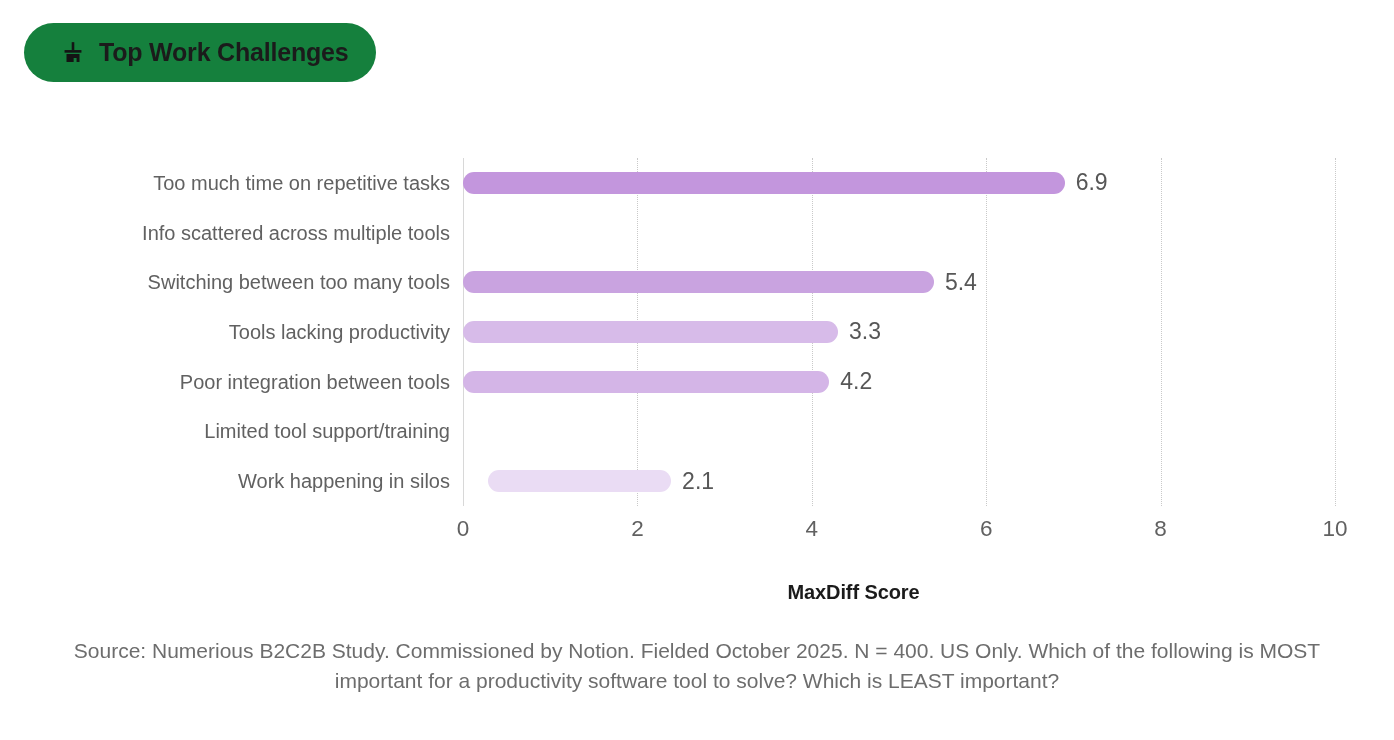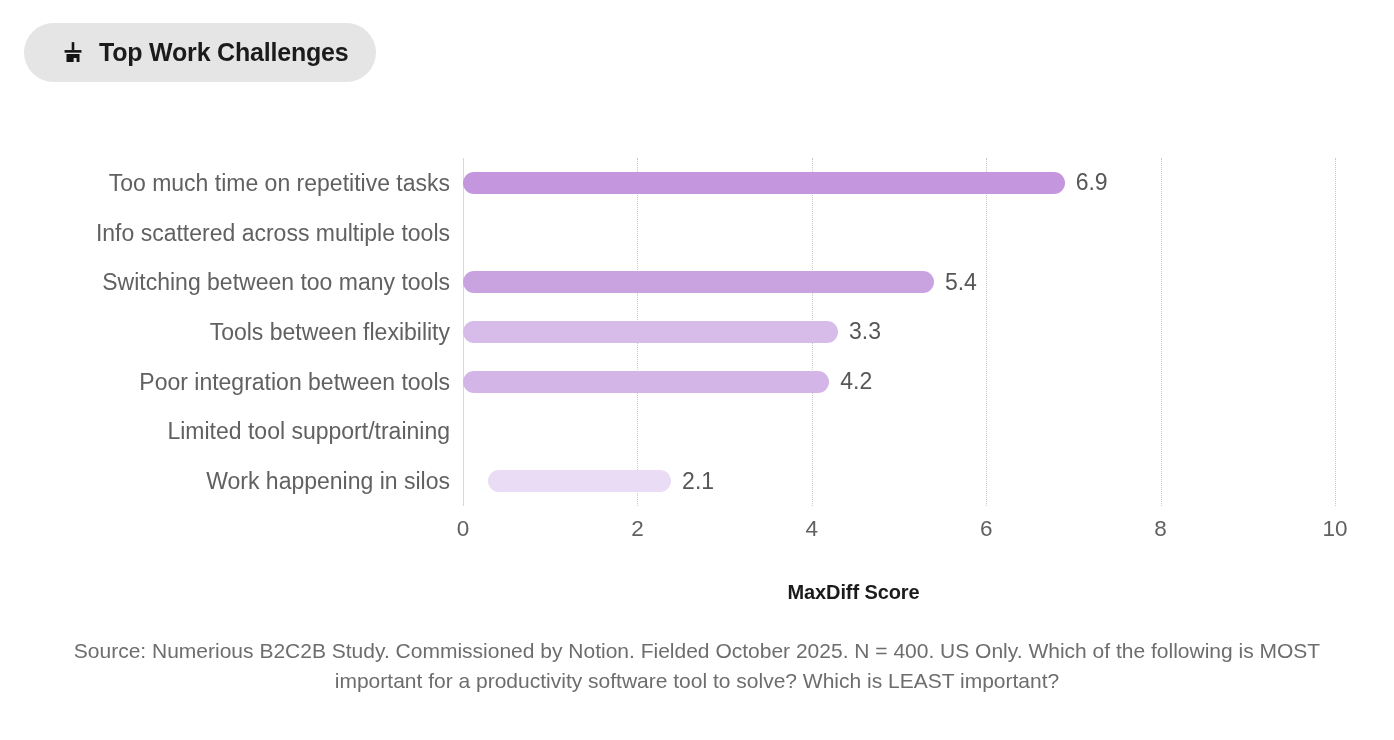--- a/index.html
+++ b/index.html
@@ -19,21 +19,21 @@
   
   #title-pill {
     position: absolute;
     left: 24px;
     top: 23px;
     height: 59px;
     display: flex;
     align-items: center;
     gap: 13px;
     padding: 0 28px 0 36px;
-    background: #e5e5e5;
+    background: #15803d;
     border-radius: 30px;
   }
   #title-pill .pill-icon {
     width: 26px;
     height: 26px;
     display: block;
     flex: none;
   }
   #title-pill .pill-text {
     font-size: 25px;
@@ -94,21 +94,21 @@
     color: #575757;
     margin-left: 11px;
     white-space: nowrap;
     line-height: 1;
   }
   .cat-wrap {
     position: absolute;
     left: 20px;
     width: 430px;
     text-align: right;
-    font-size: 23px;
+    font-size: 20px;
     color: #616161;
     white-space: nowrap;
     line-height: 1;
     transform: translateY(-50%);
   }
 
   
   .xtick {
     position: absolute;
     top: 518px;
@@ -198,17 +198,17 @@
     </div>
 
   <div id="xaxis-title">
     <span id="xaxis-title-inner">MaxDiff Score</span>
   </div>
 
   <div id="source-note">Source: Numerious B2C2B Study. Commissioned by Notion. Fielded October 2025. N = 400. US Only. Which of the following is MOST important for a productivity software tool to solve? Which is LEAST important?</div>
 <div class="cat-wrap" style="top: 182.857px; color: rgb(97, 97, 97);">Too much time on repetitive tasks</div>
     <div class="cat-wrap" style="top: 232.571px; color: rgb(97, 97, 97);">Info scattered across multiple tools</div>
     <div class="cat-wrap" style="top: 282.286px; color: rgb(97, 97, 97);">Switching between too many tools</div>
-    <div class="cat-wrap" style="top: 332px; color: rgb(97, 97, 97);">Tools between flexibility</div>
+    <div class="cat-wrap" style="top: 332px; color: rgb(97, 97, 97);">Tools lacking productivity</div>
     <div class="cat-wrap" style="top: 381.714px; color: rgb(97, 97, 97);">Poor integration between tools</div>
     <div class="cat-wrap" style="top: 431.429px; color: rgb(97, 97, 97);">Limited tool support/training</div>
     <div class="cat-wrap" style="top: 481.143px; color: rgb(97, 97, 97);">Work happening in silos</div>
   </div>
 
 </body></html>

